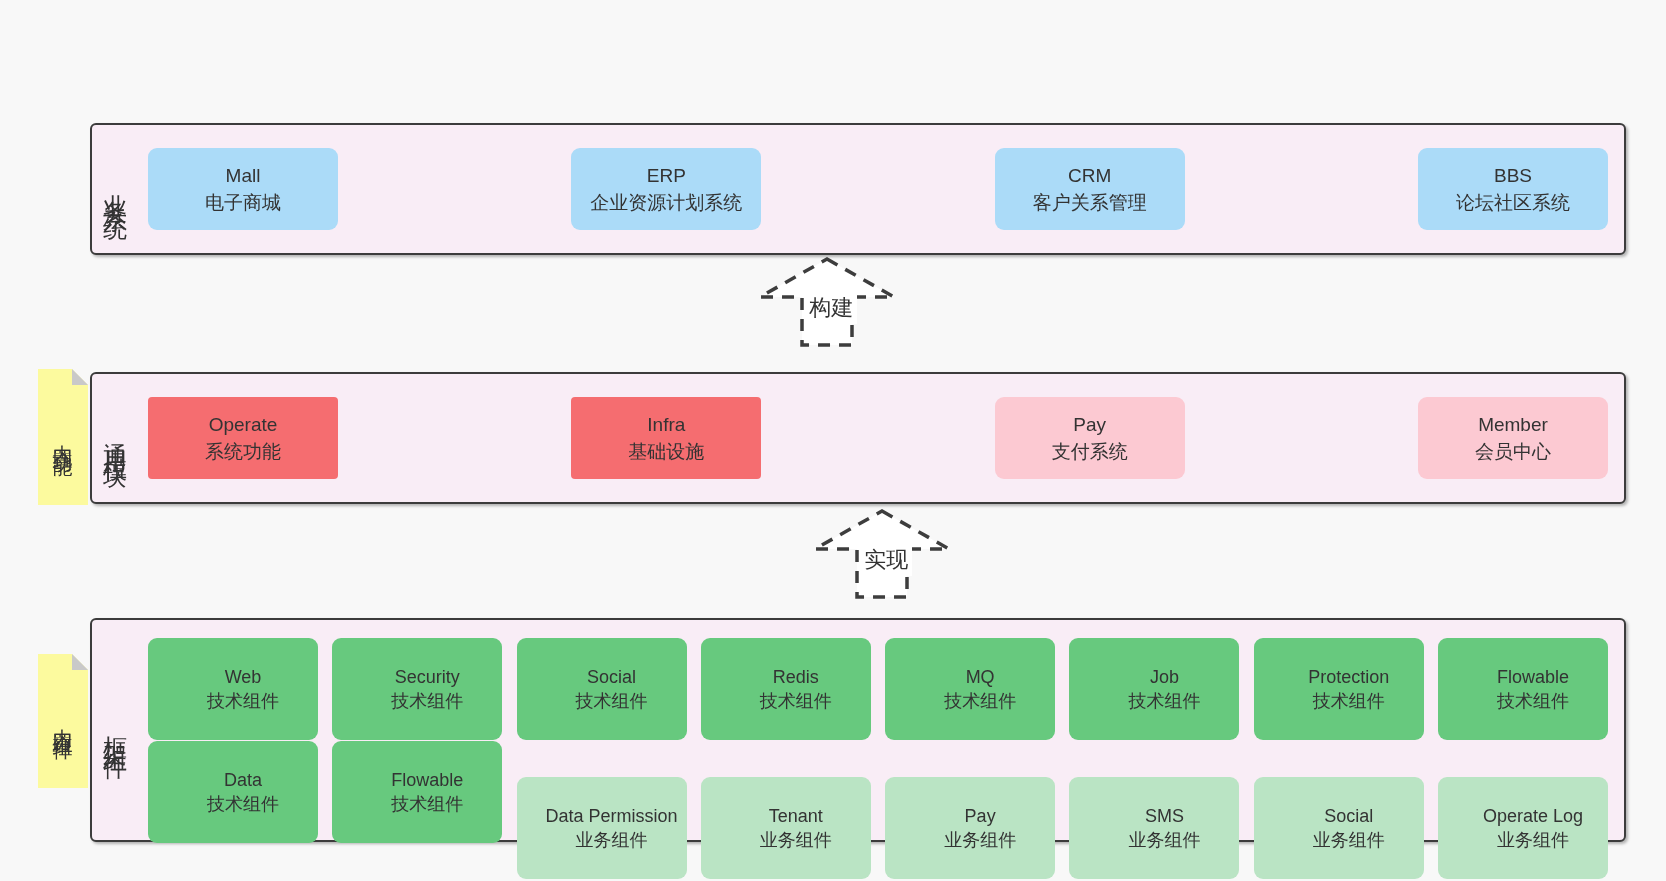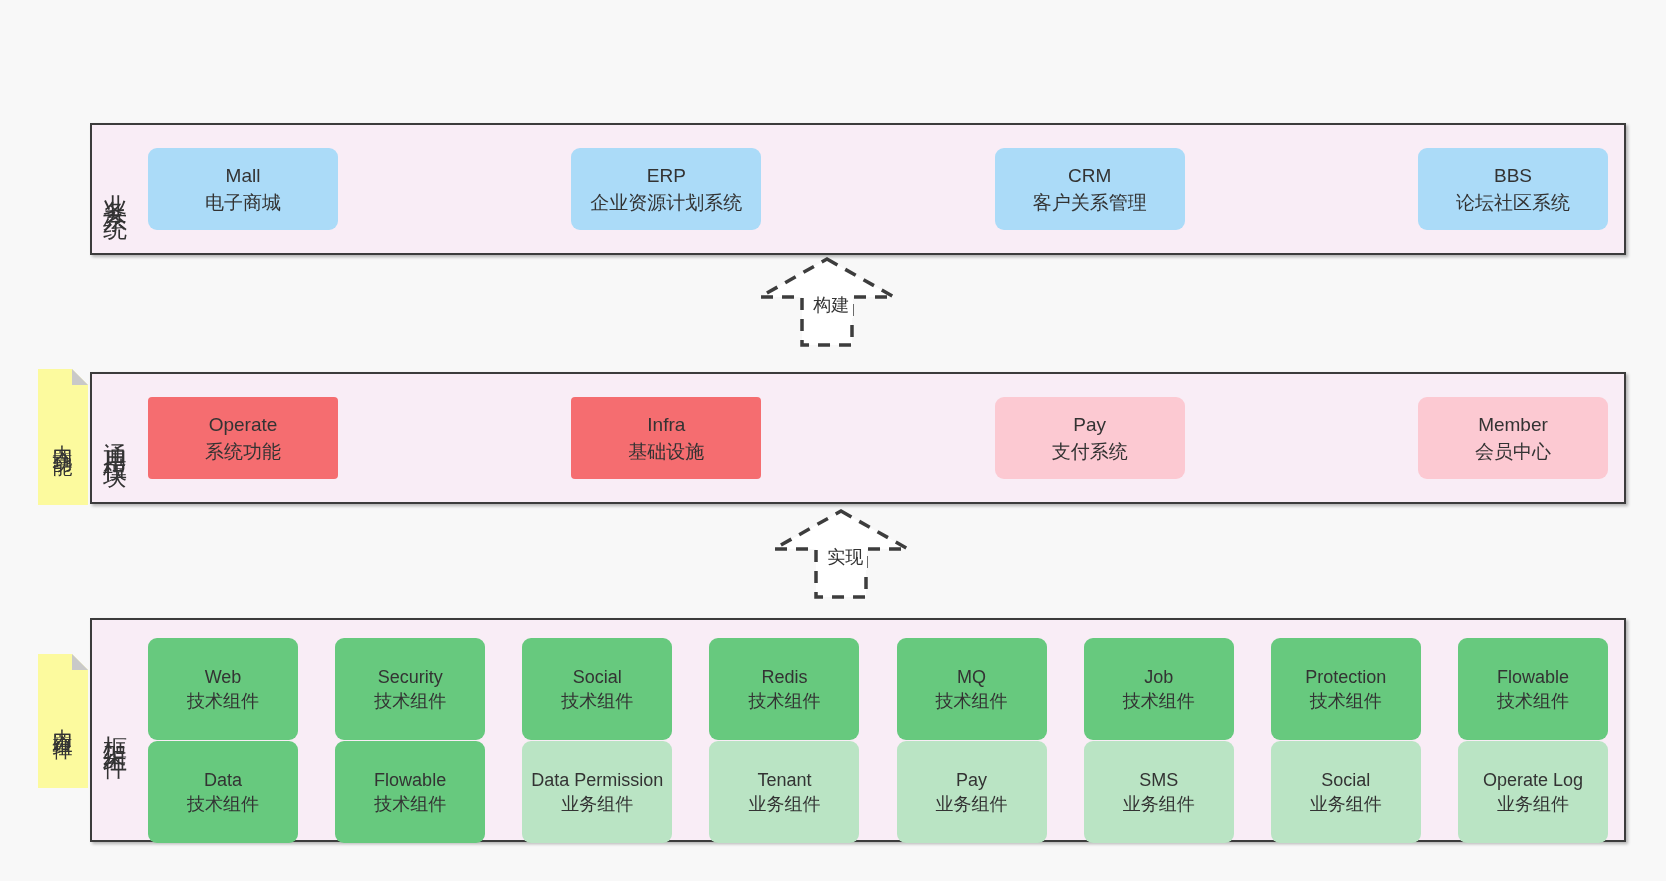--- a/index.html
+++ b/index.html
@@ -14,21 +14,21 @@
     color: var(--text, #333);
   }
 
   
   .band {
     position: absolute;
     left: 90px;
     width: 1532px;
     background: var(--band_bg, #f9edf6);
     border: 2px solid var(--band_border, #3c3c3c);
-    border-radius: 0;
+    border-radius: 6px;
     box-shadow: 2px 2px 3px rgba(0,0,0,0.28);
   }
   #band-business   { top: 123px; height: 128px; }
   #band-modules    { top: 372px; height: 128px; }
   #band-components { top: 618px; height: 220px; }
 
   .side-label {
     position: absolute;
     left: 11px;
     top: 50%;
@@ -57,50 +57,50 @@
   .box {
     display: flex;
     flex-direction: column;
     align-items: center;
     justify-content: center;
     text-align: center;
     border-radius: 9px;
     color: var(--text, #333);
   }
   .boxes-6 .box { width: 190px; height: 82px; }
-  .row1 .box, .row2 .box { width: 150px; height: 102px; }
+  .row1 .box, .row2 .box { width: 150px; height: 102px; padding-left: 20px; }
 
   .box .t1, .box .t2 { font-size: 19px; line-height: 27px; }
   .row1 .box .t1, .row1 .box .t2,
   .row2 .box .t1, .row2 .box .t2 { font-size: 18px; line-height: 24px; padding: 0 4px; }
 
   .blue   { background: var(--box_blue, #abdbf8); }
   .red    { background: var(--box_red, #f56d70); border-radius: 4px; }
   .pink   { background: var(--box_pink, #fcc9d2); }
   .gdark  { background: var(--box_green_dark, #67c97e); }
-  .glight { background: var(--box_green_light, #bae4c4); }
+  .glight { background: var(--box_green_light, #bae4c4); margin-top: 36px; }
 
   
   .arrow { position: absolute; width: 140px; height: 92px; }
   #arrow-build     { left: 757px; top: 256px; }
-  #arrow-implement { left: 771px; top: 508px; }
+  #arrow-implement { left: 812px; top: 508px; }
   .arrow svg { display: block; }
   .arrow path {
     fill: var(--arrow_fill, #ffffff);
     stroke: var(--arrow_stroke, #3d3d3d);
     stroke-width: 3.5;
     stroke-dasharray: 12 9;
   }
   .arrow-label {
     position: absolute;
     left: 53%;
     top: 36px;
     transform: translateX(-50%);
     background: var(--label_bg, #ffffff);
-    font-size: 18px;
+    font-size: 22px;
     padding: 1px 4px;
     white-space: nowrap;
     color: var(--text, #333);
   }
 
   
   .note { position: absolute; width: 50px; z-index: 3; }
   #note-modules    { left: 38px; top: 369px; height: 136px; }
   #note-components { left: 38px; top: 654px; height: 134px; }
   .note-body {

